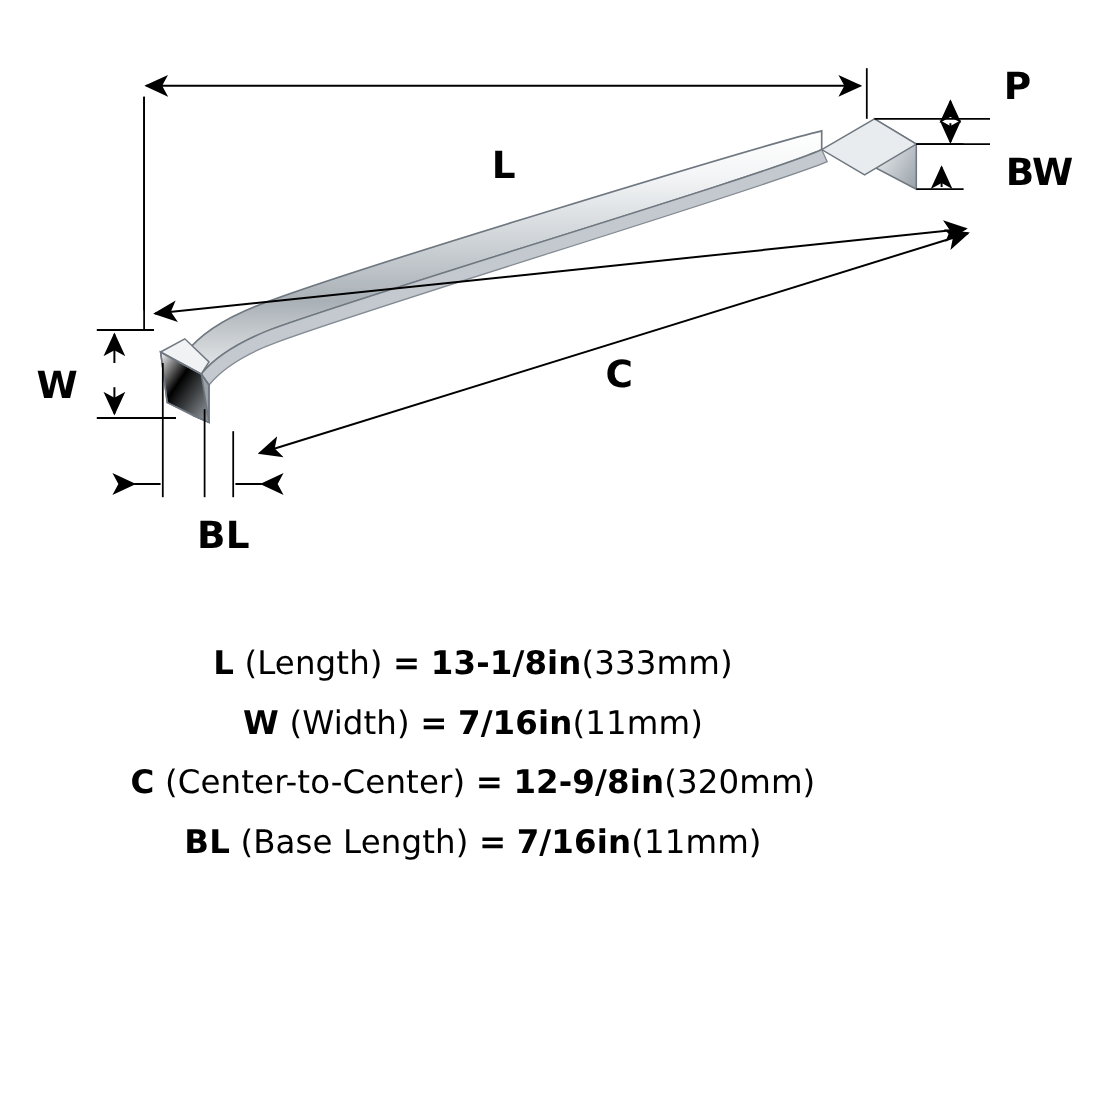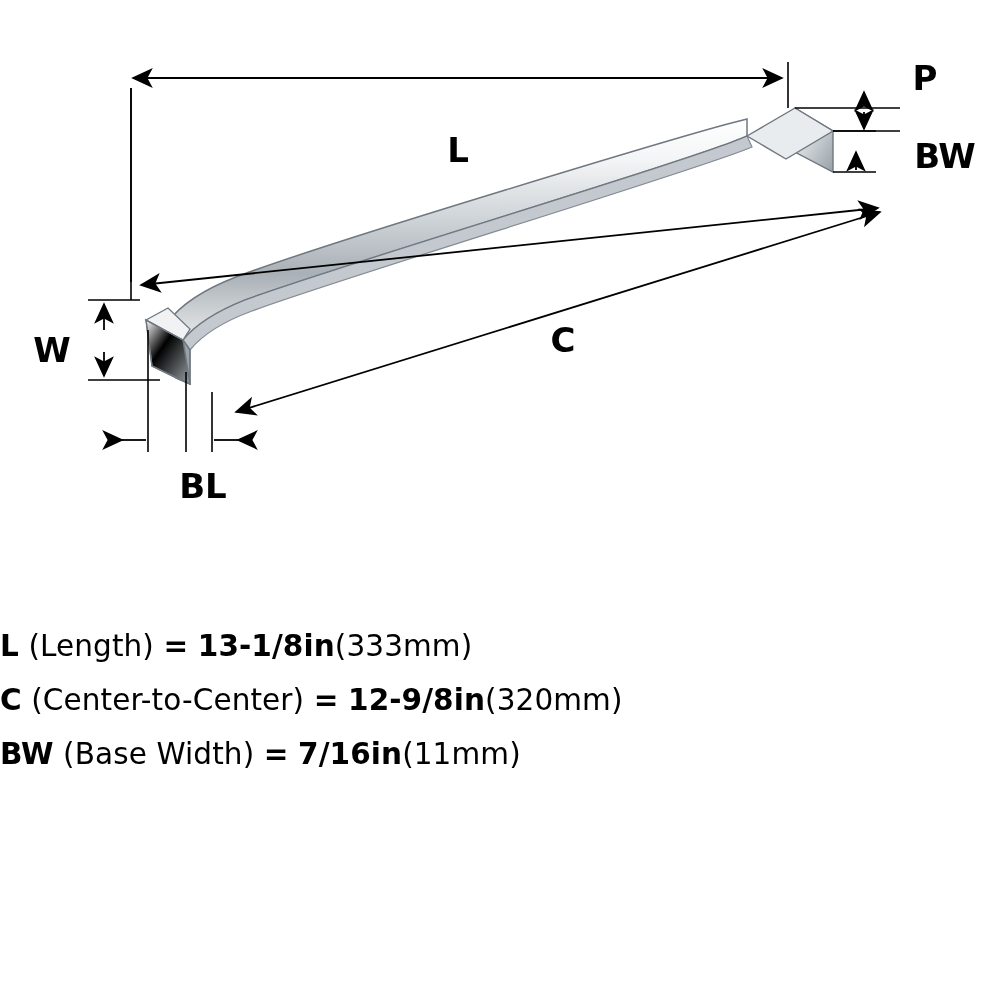--- a/index.html
+++ b/index.html
@@ -18,22 +18,23 @@
   #diagram-wrap {
     position: absolute;
     left: 0;
     top: 0;
     width: 1000px;
     height: 600px;
   }
   #spec-list {
     position: absolute;
     left: 0;
-    top: 619px;
+    top: 576px;
     width: 860px;
+    text-align: center;
   }
   .spec-row {
     font-size: 29.5px;
     line-height: 54px;
     white-space: nowrap;
     letter-spacing: 0.1px;
   }
   .spec-row .k {
     font-weight: bold;
   }
@@ -171,24 +172,30 @@
 </div>
 
 <div id="spec-list">
   <div class="spec-row">
     <span class="k">L</span>
     <span class="paren">(Length)</span>
     <span class="eq">=</span>
     <span class="v">13-1/8in</span><span class="mm">(333mm)</span>
   </div>
   <div class="spec-row">
+    <span class="k">W</span>
+    <span class="paren">(Width)</span>
+    <span class="eq">=</span>
+    <span class="v">7/16in</span><span class="mm">(11mm)</span>
+  </div>
+  <div class="spec-row">
     <span class="k">C</span>
     <span class="paren">(Center-to-Center)</span>
     <span class="eq">=</span>
     <span class="v">12-9/8in</span><span class="mm">(320mm)</span>
   </div>
   <div class="spec-row">
-    <span class="k">BW</span>
-    <span class="paren">(Base Width)</span>
+    <span class="k">BL</span>
+    <span class="paren">(Base Length)</span>
     <span class="eq">=</span>
     <span class="v">7/16in</span><span class="mm">(11mm)</span>
   </div>
 </div>
 
 </body></html>

